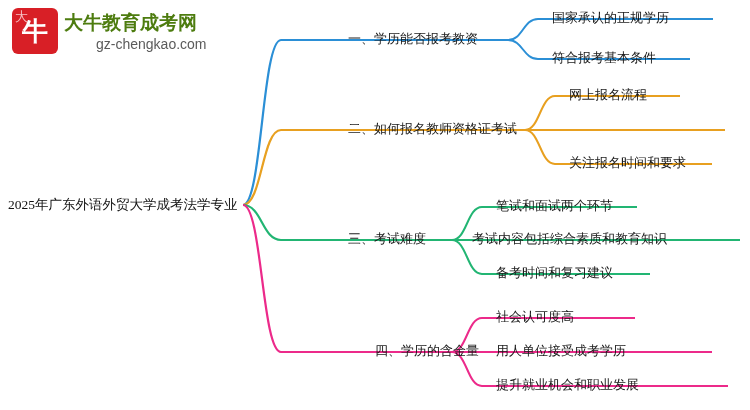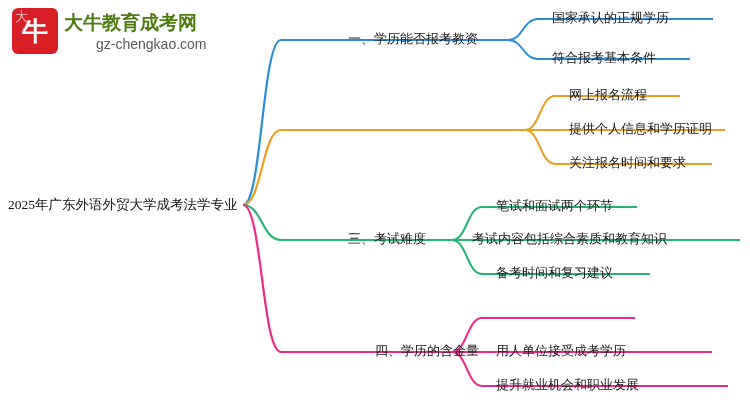--- a/index.html
+++ b/index.html
@@ -167,26 +167,27 @@
     <div class="logo-title">大牛教育成考网</div>
     <div class="logo-sub">gz-chengkao.com</div>
   </div>
 
   <div class="node-label root-label" style="left:8px; top:197px;">2025年广东外语外贸大学成考法学专业</div>
 
   <div class="node-label branch-label" style="left:348px; top:31px;">一、学历能否报考教资</div>
   <div class="node-label leaf-label" style="left:552px; top:10px;">国家承认的正规学历</div>
   <div class="node-label leaf-label" style="left:552px; top:50px;">符合报考基本条件</div>
 
+  <div class="node-label branch-label" style="left:348px; top:121px;">二、如何报名教师资格证考试</div>
   <div class="node-label leaf-label" style="left:569px; top:87px;">网上报名流程</div>
-  <div class="node-label leaf-label" style="left:569px; top:121px;">提供个人信息和学历证明</div>
   <div class="node-label leaf-label" style="left:569px; top:155px;">关注报名时间和要求</div>
 
   <div class="node-label branch-label" style="left:348px; top:231px;">三、考试难度</div>
   <div class="node-label leaf-label" style="left:496px; top:198px;">笔试和面试两个环节</div>
   <div class="node-label leaf-label" style="left:472px; top:231px;">考试内容包括综合素质和教育知识</div>
   <div class="node-label leaf-label" style="left:496px; top:265px;">备考时间和复习建议</div>
 
   <div class="node-label branch-label" style="left:348px; top:343px;margin-left:27px;">四、学历的含金量</div>
+  <div class="node-label leaf-label" style="left:496px; top:309px;">社会认可度高</div>
   <div class="node-label leaf-label" style="left:496px; top:343px;">用人单位接受成考学历</div>
   <div class="node-label leaf-label" style="left:496px; top:377px;">提升就业机会和职业发展</div>
 
 </div>
 
 </body></html>

